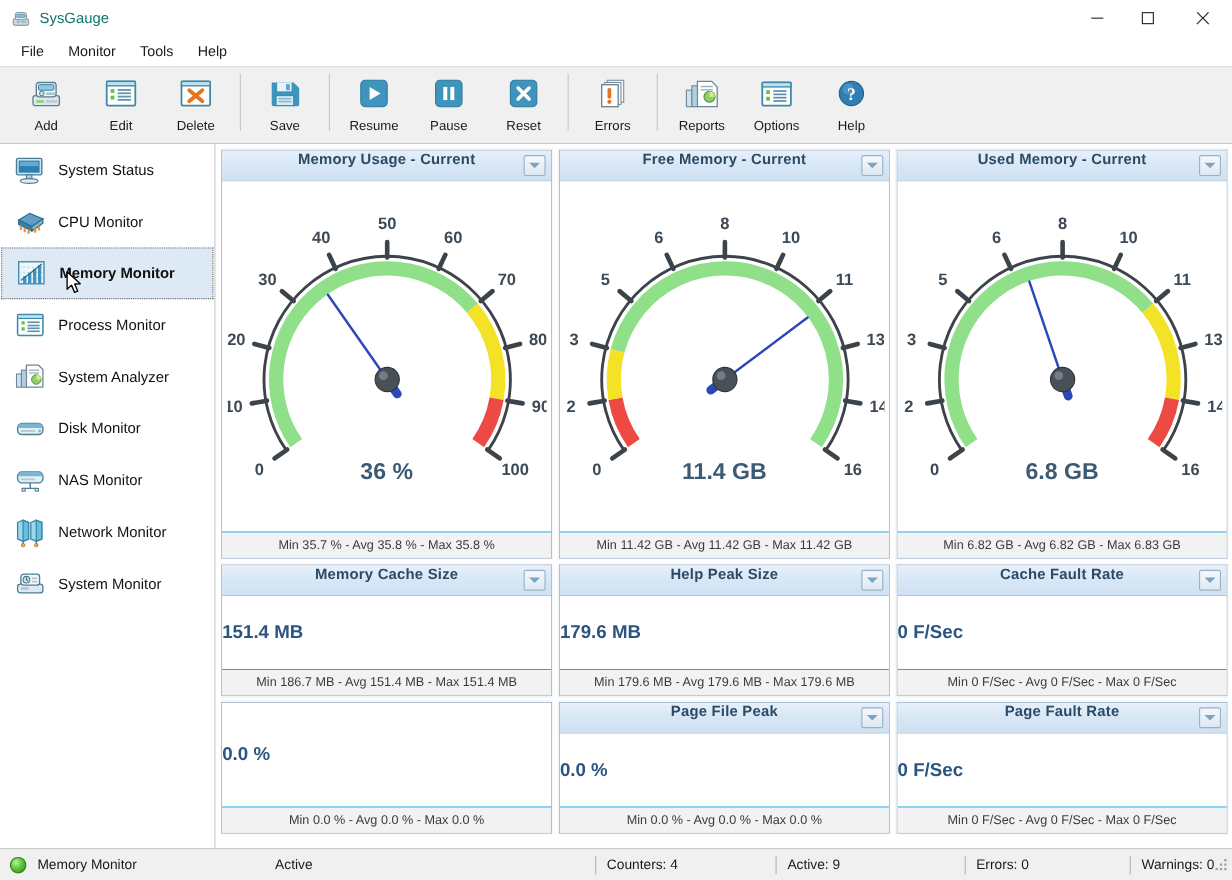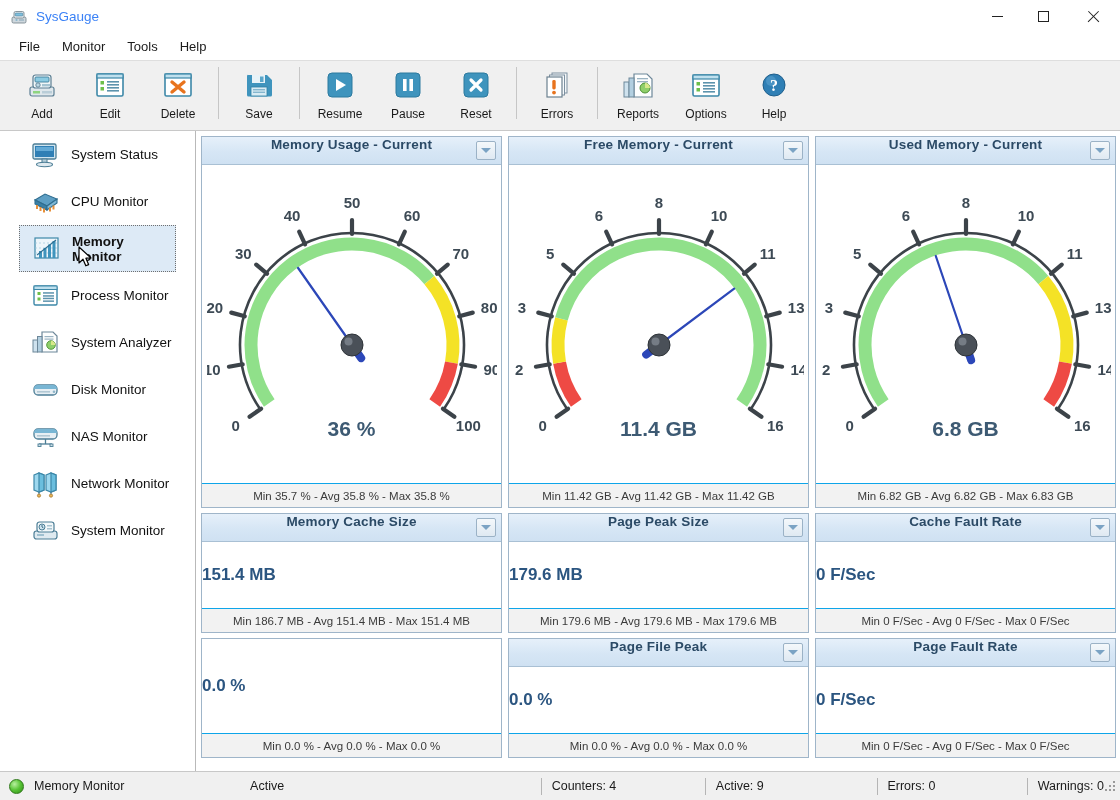--- a/index.html
+++ b/index.html
@@ -10,21 +10,21 @@
     overflow: hidden;
   }
   body { position: relative; }
 
   
   .titlebar {
     position: absolute; left: 0; top: 0; width: 1120px; height: 33px;
     background: #ffffff; display: flex; align-items: center;
   }
   .title-icon { width: 18px; height: 18px; margin-left: 10px; margin-right: 8px; flex: none; }
-  .title-text { font-size: 13.5px; color: #3b82f6; }
+  .title-text { font-size: 13.5px; color: #0f766e; }
   .win-btns { margin-left: auto; display: flex; height: 33px; }
   .win-btn {
     width: 46px; height: 33px; display: flex; align-items: center; justify-content: center;
     color: #222; font-size: 13px;
   }
   .win-btn:last-child { width: 54px; }
   .glyph-min { display:block; width: 11px; height: 1.4px; background: #222; }
   .glyph-max { display:block; width: 11px; height: 11px; border: 1.4px solid #222; }
   .glyph-close { position: relative; width: 13px; height: 13px; }
   .glyph-close::before, .glyph-close::after {
@@ -62,21 +62,21 @@
     position: absolute; left: 0; top: 131px; width: 196px; height: 640px;
     background: #ffffff; border-right: 1px solid #b9b9b9;
     overflow: hidden;
   }
   .side-edge {
     position: absolute; left: 0; top: 131px; width: 5px; height: 640px;
     background: #f4f4f4; border-right: 1px solid #d9d9d9;
   }
   .side-item {
     position: relative; height: 47px; display: flex; align-items: center;
-    padding-left: 10px; margin: 0 19px;
+    padding-left: 10px; margin: 0 1px;
   }
   .side-item.sel {
     background: #ddeaf6; border: 1px dotted #6f6f6f;
   }
   .side-ico { width: 34px; height: 32px; flex: none; display:flex; align-items:center; justify-content:center; }
   .side-lbl { font-size: 13.5px; color: #111; margin-left: 8px; }
   .side-item.sel .side-lbl { font-weight: bold; }
   .cursor-arrow { position: absolute; left: 58px; top: 20px; width: 17px; height: 23px; pointer-events:none; }
 
   
@@ -631,21 +631,21 @@
             <span class="tri"></span>
           </div>
       </div>
       <div class="panel-body">
         <div class="big-value">151.4 MB</div>
       </div>
       <div class="panel-ft">Min 186.7 MB - Avg 151.4 MB - Max 151.4 MB</div>
     </div>
     <div class="panel">
       <div class="panel-hd">
-        <div class="panel-title">Page Peak Size</div>
+        <div class="panel-title">Help Peak Size</div>
         <div class="panel-menu-btn">
             <span class="tri"></span>
           </div>
       </div>
       <div class="panel-body">
         <div class="big-value">179.6 MB</div>
       </div>
       <div class="panel-ft">Min 179.6 MB - Avg 179.6 MB - Max 179.6 MB</div>
     </div>
     <div class="panel">

